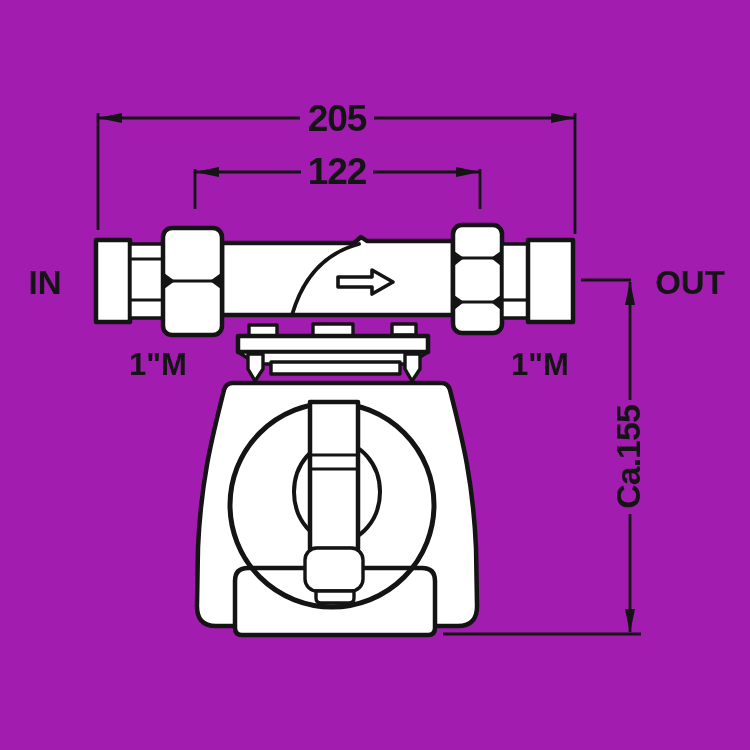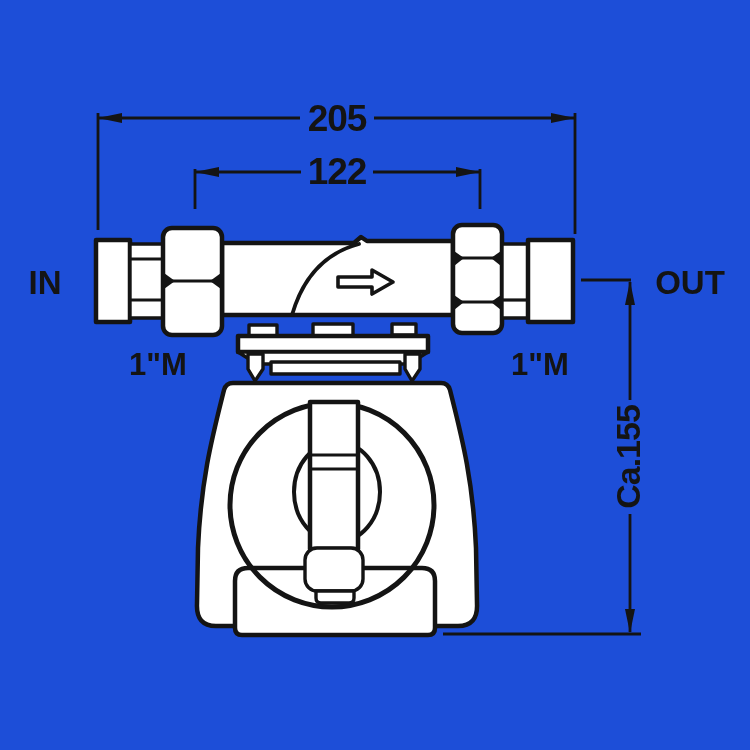--- a/index.html
+++ b/index.html
@@ -1,17 +1,17 @@
 <!DOCTYPE html>
 <html><head>
 <meta charset="utf-8">
 <style>
   html,body{margin:0;padding:0;background:#ffffff;}
   .canvas{
-    width:750px;height:750px;background:#1d4ed8;position:relative;overflow:hidden;
+    width:750px;height:750px;background:#a21caf;position:relative;overflow:hidden;
     font-family:"Liberation Sans",sans-serif;
   }
   svg{display:block;}
   .outline{fill:#ffffff;stroke:#141414;stroke-width:4.5;stroke-linejoin:round;}
   .outline-thin{fill:#ffffff;stroke:#141414;stroke-width:3.4;stroke-linejoin:round;}
   .detail-line{fill:none;stroke:#141414;stroke-width:3.2;}
   .sweep{fill:none;stroke:#141414;stroke-width:3.8;stroke-linecap:round;}
   .ring{fill:none;stroke:#141414;}
   .pinch{fill:#141414;stroke:none;}
   .dim{stroke:#141414;stroke-width:2.8;fill:none;}

